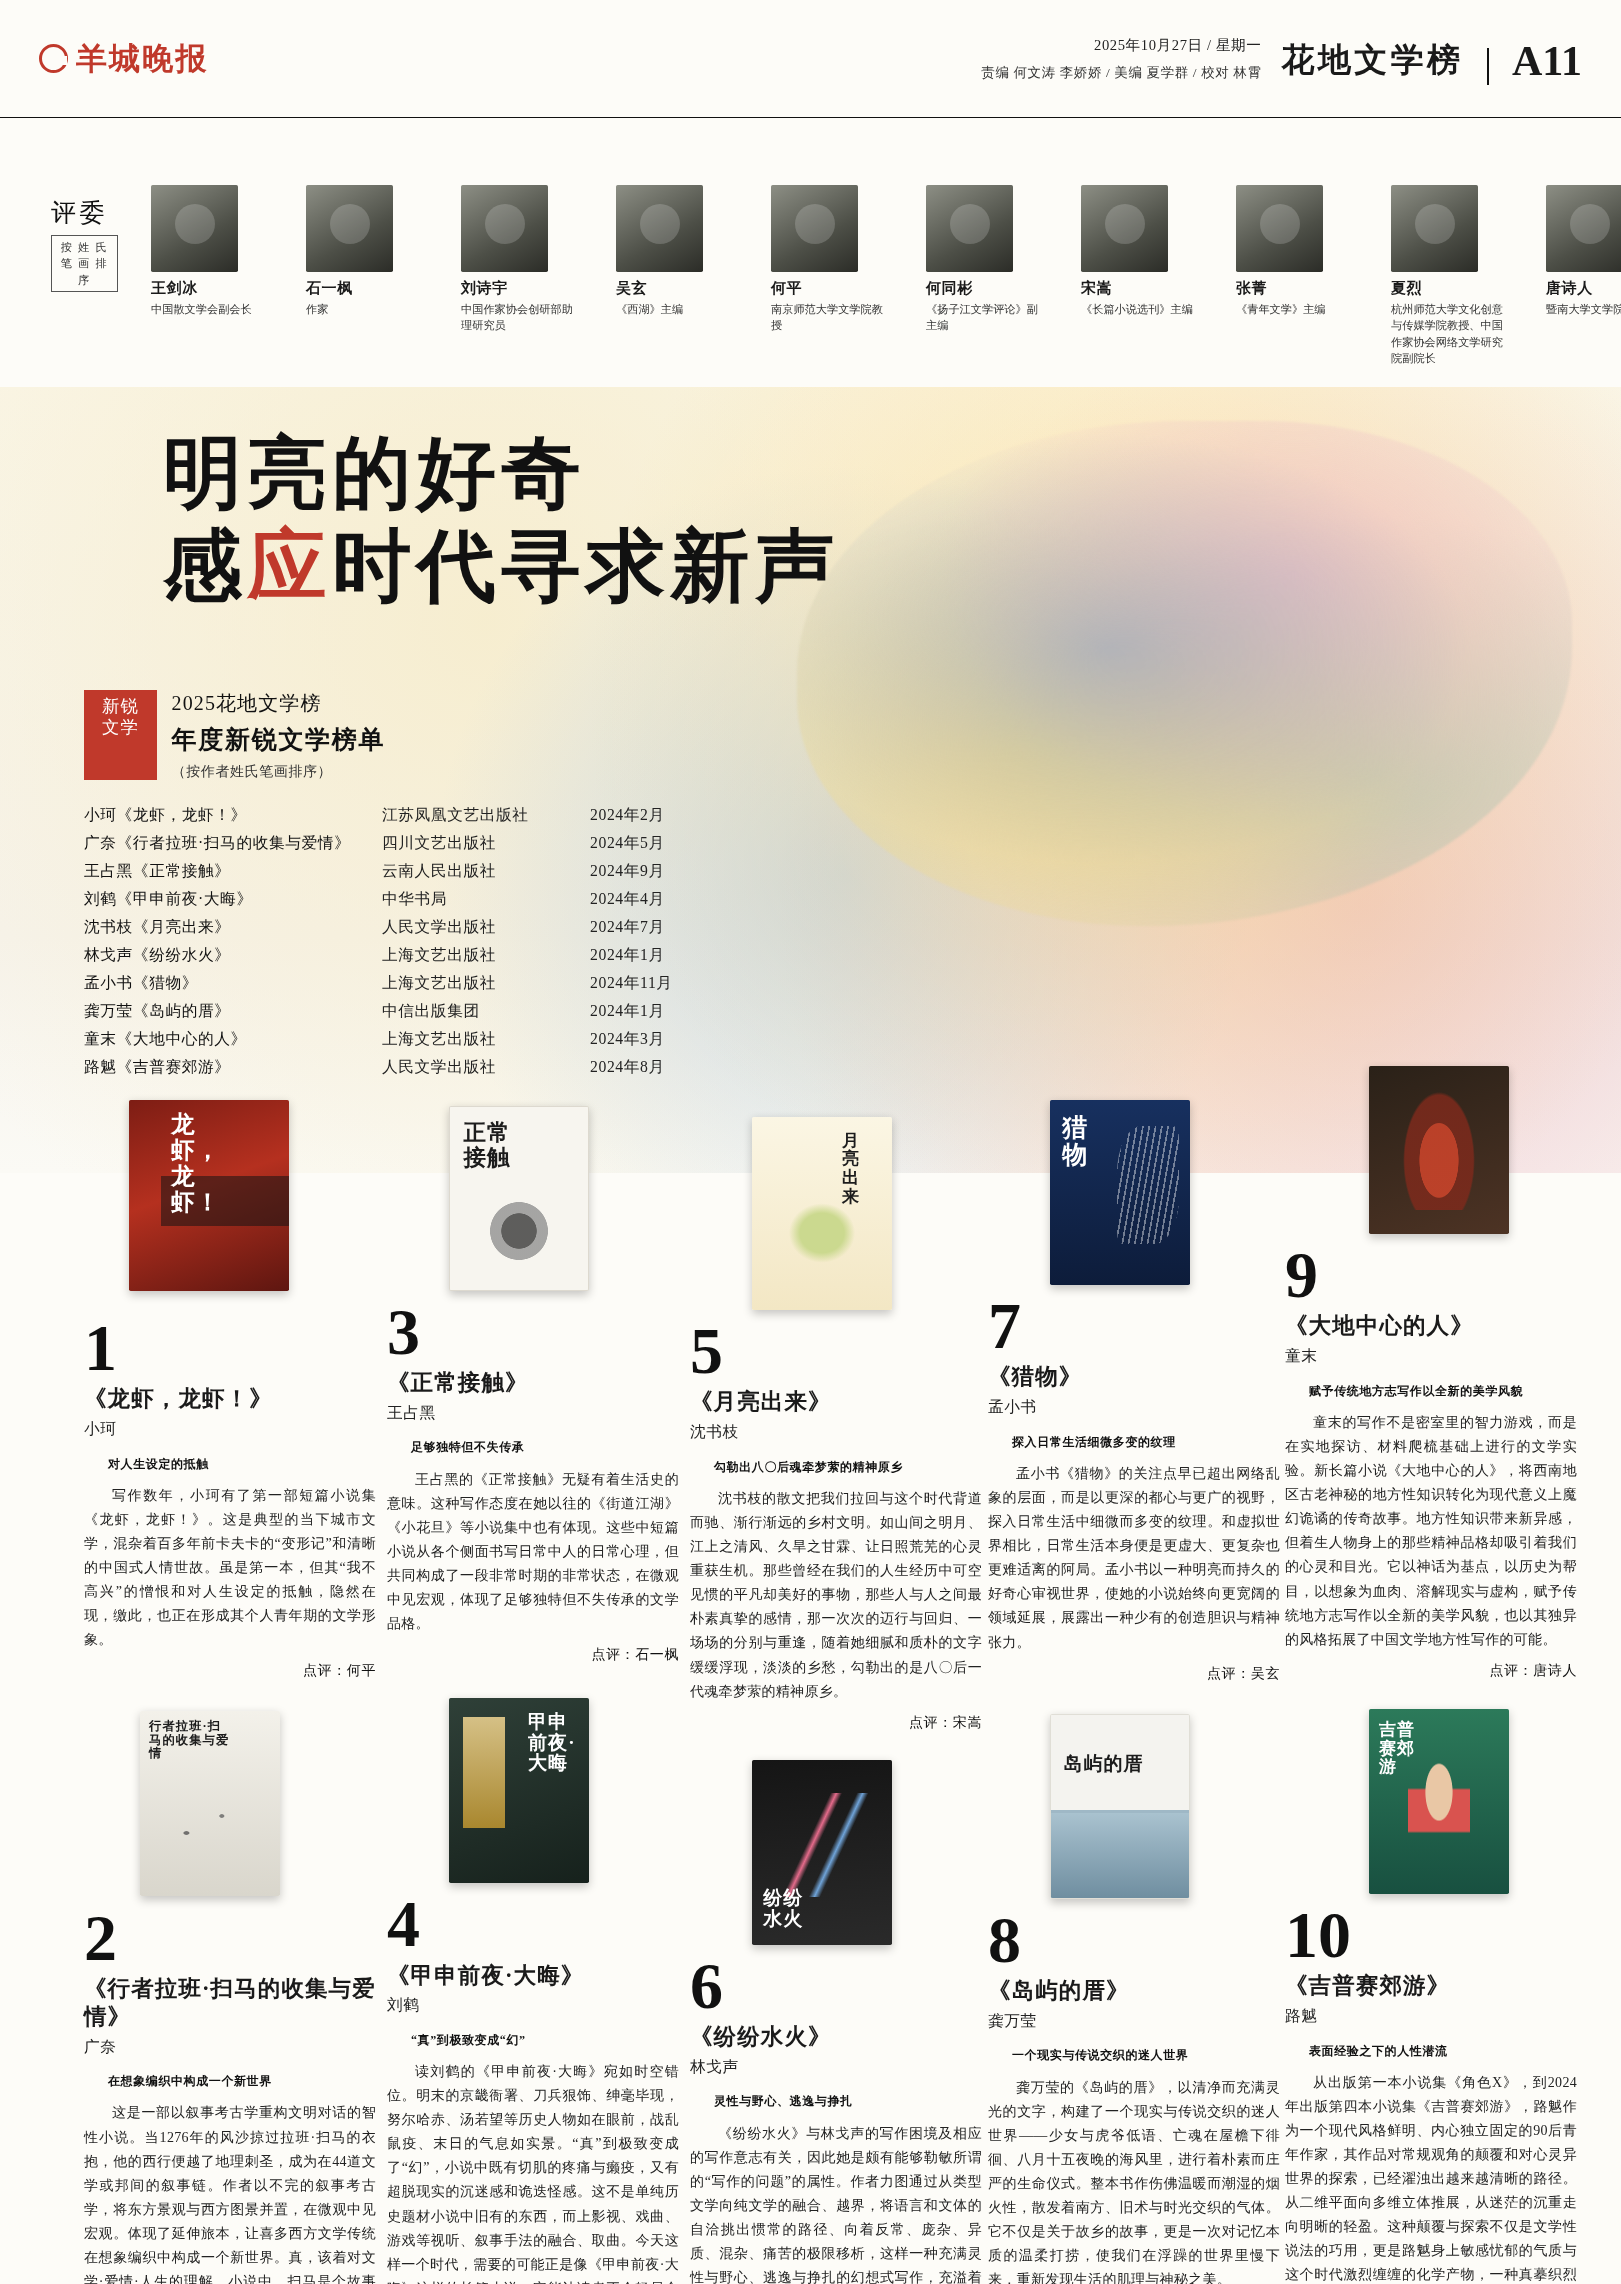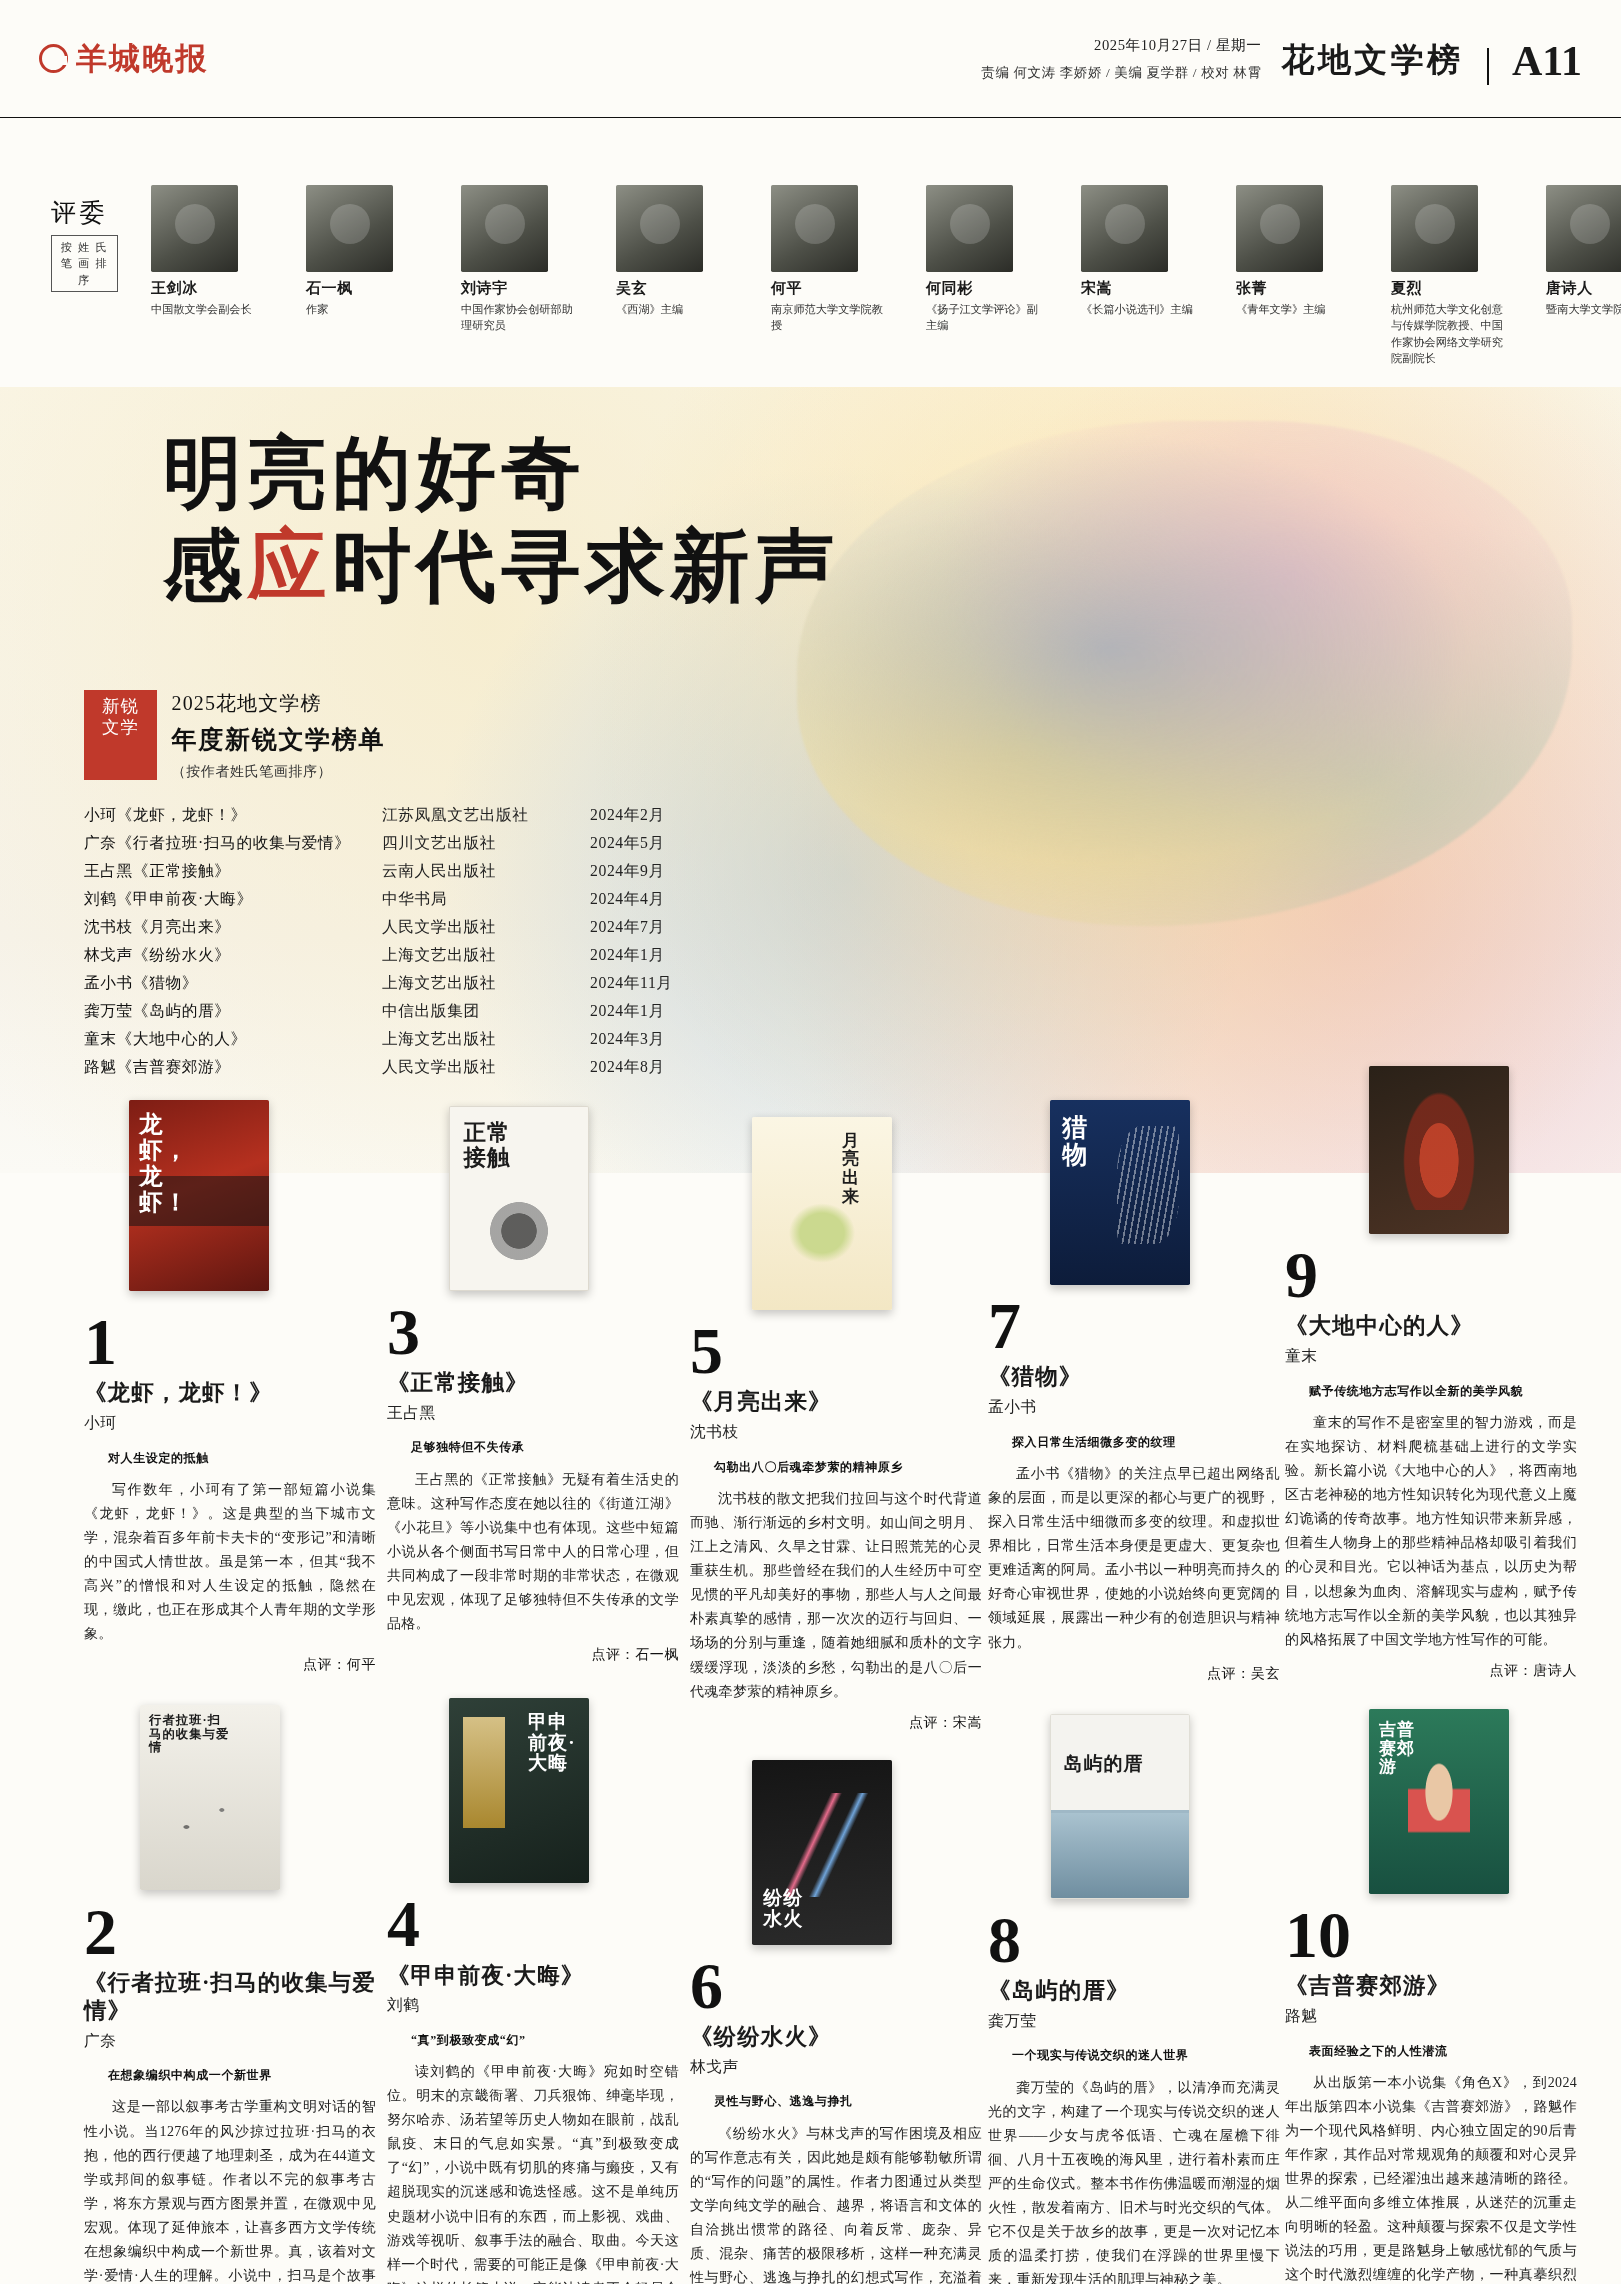--- a/index.html
+++ b/index.html
@@ -353,21 +353,21 @@
         <div class="lp-book">路魆《吉普赛郊游》</div>
         <div class="lp-pub">人民文学出版社</div>
         <div class="lp-date">2024年8月</div>
       </div>
     </div>
   </div>
 
   <div class="entries">
 
     <div class="col col1">
-      <div class="cover c1" style="position:relative; width:140px; height:191px; margin-left:45px; margin-bottom:21px;">
+      <div class="cover c1" style="position:relative; width:160px; height:191px; margin-left:45px; margin-bottom:27px;padding-left:32px;">
         <div class="cov-inner">
           <div class="band"></div>
           <div class="cov-label" style="left:10px; top:12.3px; font-size:23.6px; width:67px;">龙虾，龙虾！</div>
         </div>
       </div>
       <div class="entry">
         <div class="entry-num">1</div>
         <div class="entry-title">《龙虾，龙虾！》</div>
         <div class="entry-author">小珂</div>
         <div class="entry-lede">对人生设定的抵触</div>

